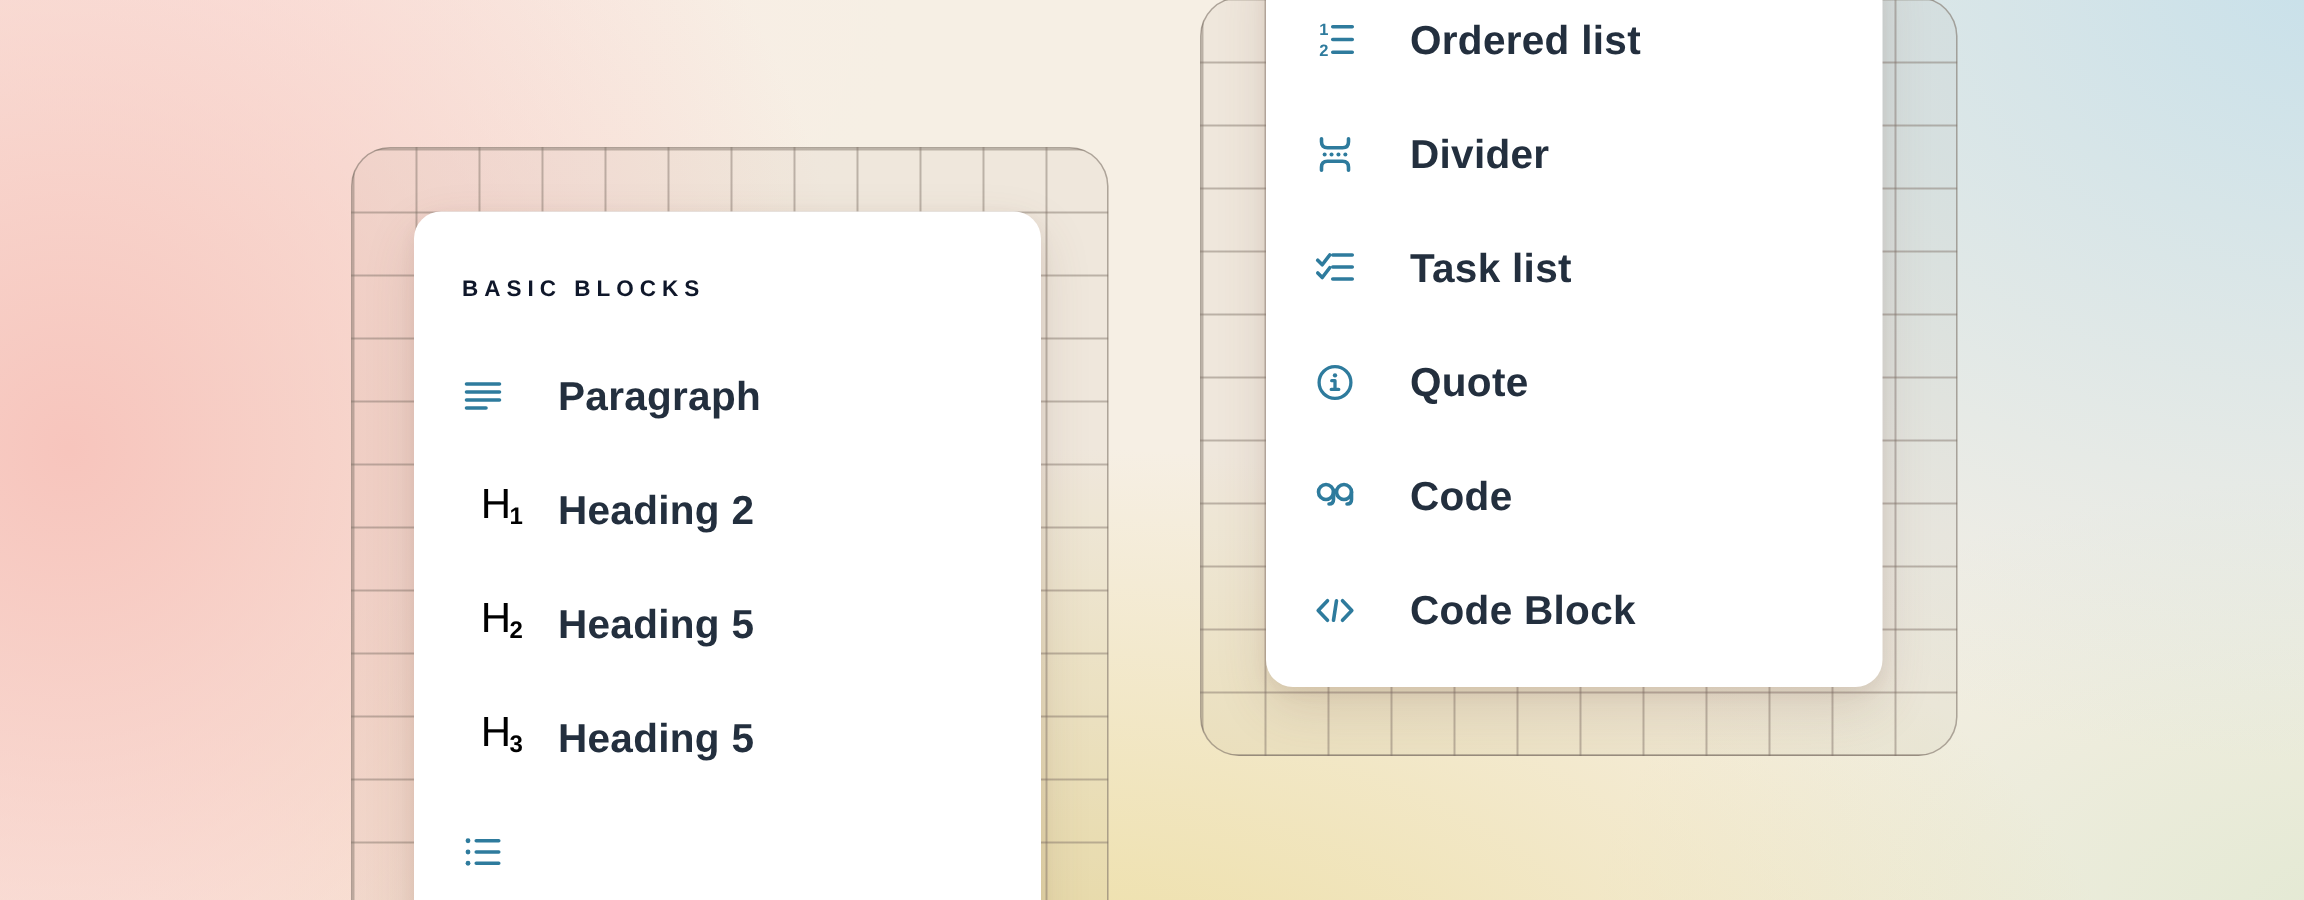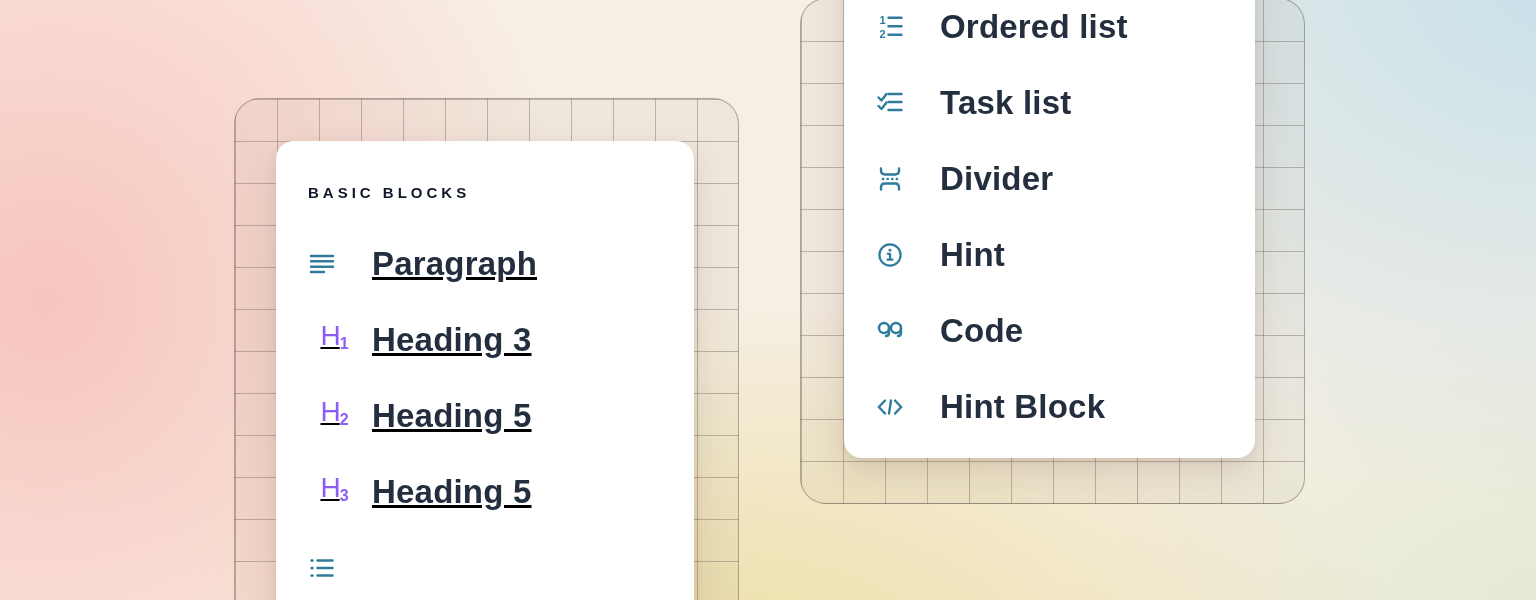--- a/index.html
+++ b/index.html
@@ -36,35 +36,35 @@
     box-shadow:0 14px 34px rgba(110,75,60,0.16), 0 3px 10px rgba(110,75,60,0.08);
     box-sizing:border-box;
   }
   .card-left { left:276px; top:141px; width:418px; height:520px; padding:41px 0 0 32px; }
   .card-right{ left:844px; top:-41px; width:411px; height:499px; padding:40px 0 0 32px; }
 
   .section-label{
     font-size:15px;font-weight:bold;letter-spacing:4px;
     color:#0f172a;line-height:22px;
   }
-  .card-left .rows{ margin-top:32px;text-decoration:underline; }
+  .card-left .rows{ margin-top:32px; }
   .menu-item{
     display:flex;align-items:center;height:56px;margin-bottom:20px;cursor:pointer;
   }
   .icon-box{
     width:28px;height:28px;flex:0 0 28px;display:flex;
     align-items:center;justify-content:center;position:relative;
   }
   .icon-box svg{display:block;}
   .item-label{
-    margin-left:36px;font-size:33px;font-weight:bold;color:#232f3e;
+    margin-left:36px;font-size:27px;font-weight:bold;color:#232f3e;
     letter-spacing:0.2px;white-space:nowrap;
   }
   .h-icon{
-    font-size:28px;font-weight:normal;color:#8b5cf6;line-height:28px;
+    font-size:28px;font-weight:normal;color:#000000;line-height:28px;
     letter-spacing:-1px;white-space:nowrap;margin-left:25px;
   }
   .h-icon .h-sub{font-size:16px;font-weight:bold;letter-spacing:0;vertical-align:-4px;}
   .stroke{stroke:#2e7b9d;fill:none;stroke-width:2.4;stroke-linecap:round;stroke-linejoin:round;}
   .fillteal{fill:#2e7b9d;}
   .olnum{fill:#2e7b9d;font-family:"Liberation Sans","DejaVu Sans",sans-serif;font-weight:bold;font-size:11px;}
 </style>
 </head>
 <body>
 
@@ -83,21 +83,21 @@
           <path class="stroke" d="M3 6 H25 M3 11.3 H25 M3 16.7 H25 M3 22 H16"></path>
         </svg>
       </span>
       <span class="item-label">Paragraph</span>
     </div>
 
     <div class="menu-item">
       <span class="icon-box">
         <span class="h-icon">H<span class="h-sub">1</span></span>
       </span>
-      <span class="item-label">Heading 3</span>
+      <span class="item-label">Heading 2</span>
     </div>
 
     <div class="menu-item">
       <span class="icon-box">
         <span class="h-icon">H<span class="h-sub">2</span></span>
       </span>
       <span class="item-label">Heading 5</span>
     </div>
 
     <div class="menu-item">
@@ -126,56 +126,56 @@
 
     <div class="menu-item">
       <span class="icon-box">
         <svg width="28" height="28" viewBox="0 0 28 28">
           <text class="olnum" x="3.5" y="10.5">1</text>
           <text class="olnum" x="3.5" y="24.5">2</text>
           <path class="stroke" d="M12.5 4.8 H25.5 M12.5 13.3 H25.5 M12.5 21.8 H25.5"></path>
         </svg>
       </span>
       <span class="item-label">Ordered list</span>
-    </div>
-
-    <div class="menu-item">
-      <span class="icon-box">
-        <svg width="28" height="28" viewBox="0 0 28 28">
-          <path class="stroke" d="M12.5 5 H25.5 M12.5 13 H25.5 M12.5 21 H25.5"></path>
-          <path class="stroke" d="M2.5 8.5 l3 3 l5 -6.5"></path>
-          <path class="stroke" d="M2.5 17 l3 3 l5 -6.5"></path>
-        </svg>
-      </span>
-      <span class="item-label">Task list</span>
     </div>
 
     <div class="menu-item">
       <span class="icon-box">
         <svg width="28" height="28" viewBox="0 0 28 28">
           <path class="stroke" d="M5 3.5 L5 5.5 Q5 9.5 9 9.5 L19 9.5 Q23 9.5 23 5.5 L23 3.5"></path>
           <circle class="fillteal" cx="7.1" cy="14" r="1.35"></circle>
           <circle class="fillteal" cx="11.7" cy="14" r="1.35"></circle>
           <circle class="fillteal" cx="16.3" cy="14" r="1.35"></circle>
           <circle class="fillteal" cx="20.9" cy="14" r="1.35"></circle>
           <path class="stroke" d="M5 24.5 L5 22.5 Q5 18.5 9 18.5 L19 18.5 Q23 18.5 23 22.5 L23 24.5"></path>
         </svg>
       </span>
       <span class="item-label">Divider</span>
     </div>
 
     <div class="menu-item">
       <span class="icon-box">
         <svg width="28" height="28" viewBox="0 0 28 28">
+          <path class="stroke" d="M12.5 5 H25.5 M12.5 13 H25.5 M12.5 21 H25.5"></path>
+          <path class="stroke" d="M2.5 8.5 l3 3 l5 -6.5"></path>
+          <path class="stroke" d="M2.5 17 l3 3 l5 -6.5"></path>
+        </svg>
+      </span>
+      <span class="item-label">Task list</span>
+    </div>
+
+    <div class="menu-item">
+      <span class="icon-box">
+        <svg width="28" height="28" viewBox="0 0 28 28">
           <circle class="stroke" style="stroke-width:2.2" cx="14" cy="14" r="10.6"></circle>
           <circle class="fillteal" cx="14" cy="9.2" r="1.45"></circle>
           <path class="stroke" style="stroke-width:2.2" d="M14 12.8 V18.6 M11.8 12.8 H14 M11.5 18.6 H16.5"></path>
         </svg>
       </span>
-      <span class="item-label">Hint</span>
+      <span class="item-label">Quote</span>
     </div>
 
     <div class="menu-item">
       <span class="icon-box">
         <svg width="28" height="28" viewBox="0 0 28 28">
           <circle class="stroke" cx="8" cy="11" r="5"></circle>
           <path class="stroke" d="M13 11 L13 16 Q13 19 10 19"></path>
           <circle class="stroke" cx="20" cy="11" r="5"></circle>
           <path class="stroke" d="M25 11 L25 16 Q25 19 22 19"></path>
         </svg>
@@ -184,17 +184,17 @@
     </div>
 
     <div class="menu-item">
       <span class="icon-box">
         <svg width="28" height="28" viewBox="0 0 28 28">
           <path class="stroke" d="M9 7.5 L2.8 14 L9 20.5"></path>
           <path class="stroke" d="M19 7.5 L25.2 14 L19 20.5"></path>
           <path class="stroke" d="M13 20.5 L15 7.5"></path>
         </svg>
       </span>
-      <span class="item-label">Hint Block</span>
+      <span class="item-label">Code Block</span>
     </div>
 
   </div>
 </div>
 
 </body></html>

